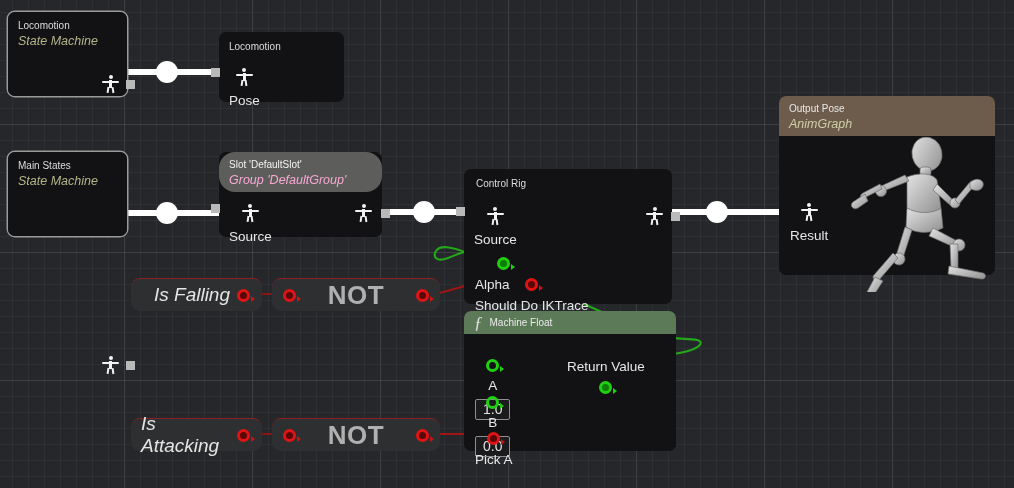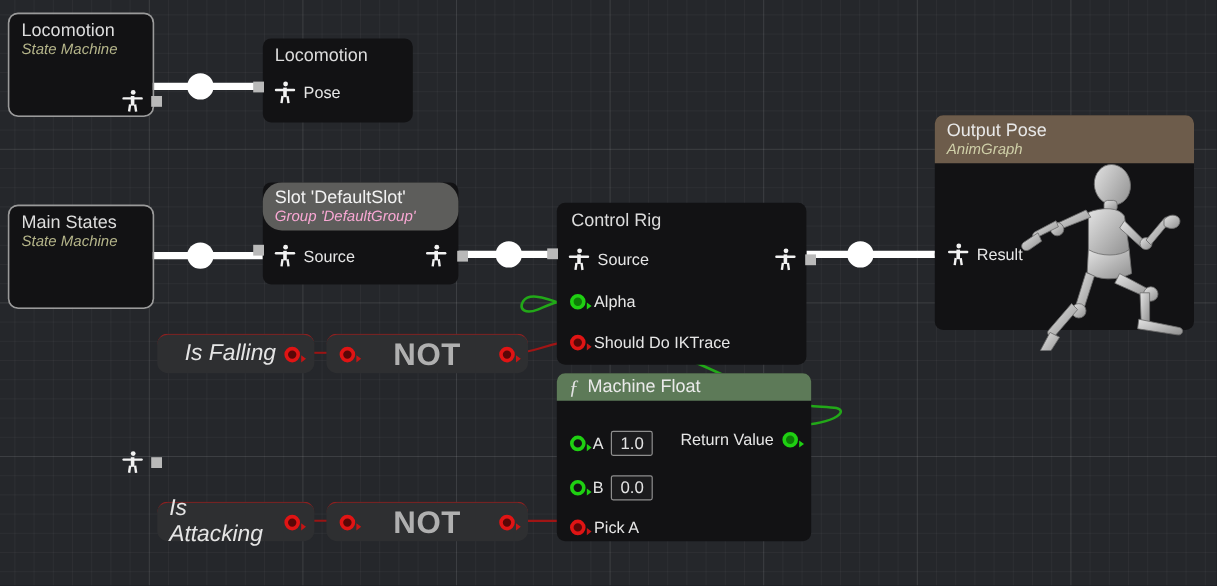--- a/index.html
+++ b/index.html
@@ -26,37 +26,37 @@
 
   
   .node{position:absolute;border-radius:7px;overflow:visible;}
   .node .body{
     position:absolute;left:0;top:0;right:0;bottom:0;
     background:#121214;border-radius:7px;
   }
   .node.sel{box-shadow:0 0 0 1.5px #9a9a9a;}
 
   .hdr{position:relative;border-radius:7px 7px 0 0;padding:6px 12px 5px 12px;}
-  .hdr .t{font-size:15px;color:#dcdcdc;line-height:17px;white-space:nowrap;}
+  .hdr .t{font-size:10px;color:#dcdcdc;line-height:17px;white-space:nowrap;}
   .hdr .s{font-size:12.5px;font-style:italic;color:#b5b58a;line-height:15px;white-space:nowrap;}
 
   .hdr.plain{background:transparent;}
   .hdr.gray{background:#5d5d5b;border-radius:16px;}
   .hdr.gray .t{color:#f2f2f2;}
   .hdr.gray .s{color:#f9a8d4;}
   .hdr.brown{background:#6d5c4b;}
   .hdr.brown .t{color:#e8e8e8;}
   .hdr.brown .s{color:#cfcfa8;}
   .hdr.green{background:#5d7a58;display:flex;align-items:center;gap:7px;}
   .hdr.green .t{color:#eaeaea;}
 
   .fn-ico{font-family:"Liberation Serif",serif;font-style:italic;font-size:17px;color:#e2e2e2;line-height:17px;}
 
   
-  .row{position:absolute;display:flex;align-items:center;gap:7px;white-space:nowrap;}
+  .row{position:absolute;display:flex;align-items:center;gap:7px;white-space:nowrap;flex-direction:column;}
   .plabel{font-size:13.5px;color:#e6e6e6;}
 
   
   .posepin{width:17px;height:18px;position:relative;flex:none;}
   .posepin i{position:absolute;background:#f2f2f2;}
   .posepin .hd{left:6.5px;top:0;width:4px;height:4px;border-radius:50%;}
   .posepin .ar{left:0;top:5.5px;width:17px;height:2.6px;border-radius:1px;}
   .posepin .tr{left:7px;top:5px;width:3px;height:8px;}
   .posepin .l1{left:5px;top:12px;width:2.4px;height:6px;transform:rotate(8deg);}
   .posepin .l2{left:9.6px;top:12px;width:2.4px;height:6px;transform:rotate(-8deg);}
@@ -152,21 +152,21 @@
           <i class="ar"></i>
           <i class="tr"></i>
           <i class="l1"></i>
           <i class="l2"></i>
         </span>
       <span class="plabel">Pose</span>
     </div>
     <div class="nub" style="left:-8px;top:36px;"></div>
   </div>
 
-  <div class="node sel" style="left:8px;top:152px;width:119px;height:84px;margin-top:20px;">
+  <div class="node sel" style="left:8px;top:152px;width:119px;height:84px;">
     <div class="body"></div>
     <div class="hdr plain" style="position:relative;padding:5px 10px 0 10px;">
       <div class="t">Main States</div>
       <div class="s">State Machine</div>
     </div>
     <div class="row" style="left:94px;top:204px;position:absolute;">
       <span class="posepin">
           <i class="hd"></i>
           <i class="ar"></i>
           <i class="tr"></i>
@@ -216,21 +216,21 @@
           <i class="hd"></i>
           <i class="ar"></i>
           <i class="tr"></i>
           <i class="l1"></i>
           <i class="l2"></i>
         </span>
       <span class="plabel">Source</span>
     </div>
     <div class="nub" style="left:-8px;top:38px;"></div>
 
-    <div class="row" style="left:11px;top:75px;">
+    <div class="row" style="left:11px;top:88px;align-items:flex-end;">
       <span class="dpin green filled"></span>
       <span class="plabel">Alpha</span>
     </div>
 
     <div class="row" style="left:11px;top:109px;">
       <span class="dpin red filled"></span>
       <span class="plabel">Should Do IKTrace</span>
     </div>
 
     <div class="row" style="left:182px;top:38px;">

